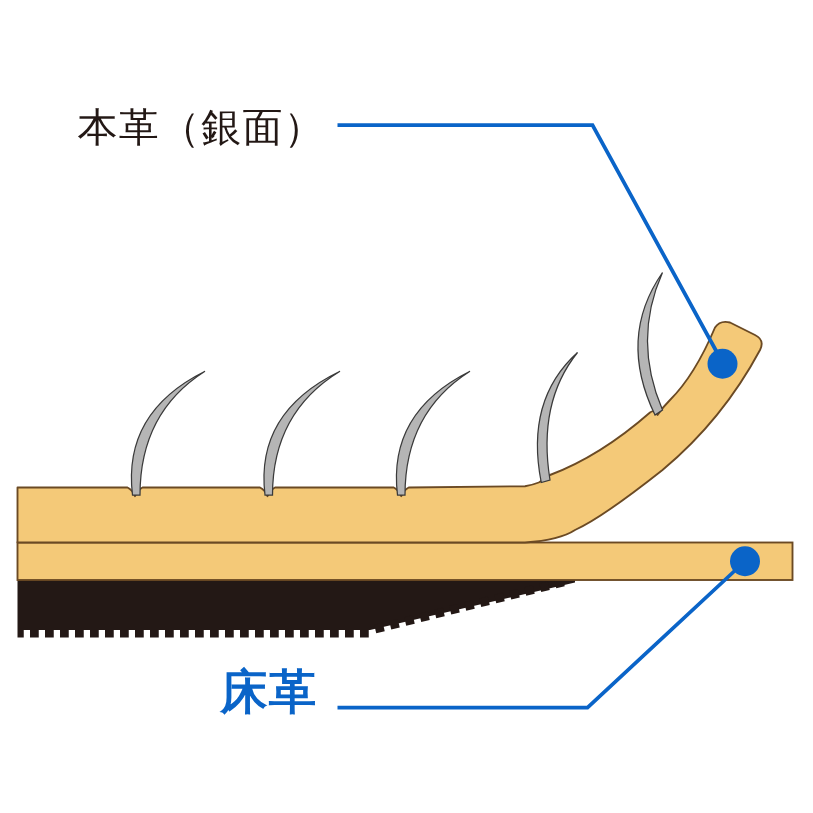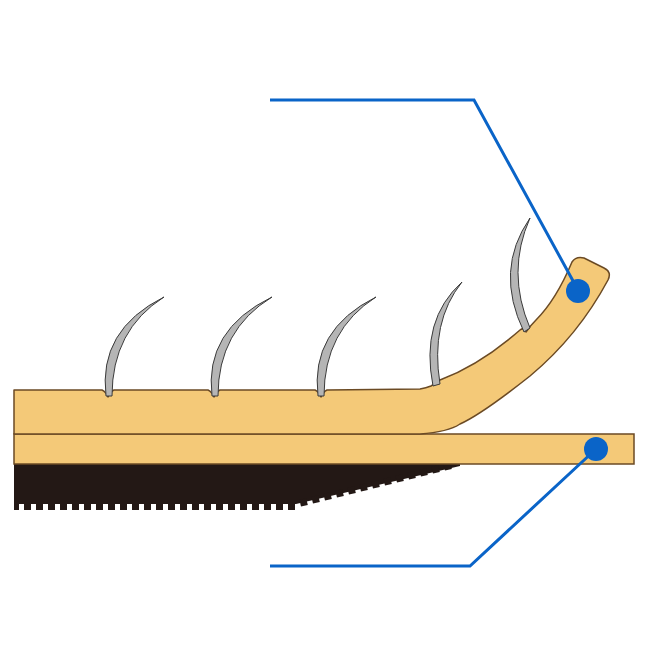--- a/index.html
+++ b/index.html
@@ -75,13 +75,15 @@
 
     <g stroke="#0a64c8" stroke-width="3" fill="none">
       <polyline points="270,100 474,100 578,290"></polyline>
       <polyline points="270,566 470,566 596,449"></polyline>
     </g>
 
     <circle cx="578" cy="291" r="12" fill="#0a64c8"></circle>
     <circle cx="596" cy="449" r="12" fill="#0a64c8"></circle>
   </svg>
 
+  <div id="label-top" class="label">本革（銀面）</div>
+  <div id="label-bottom" class="label">床革</div>
 </div>
 
 </body></html>

